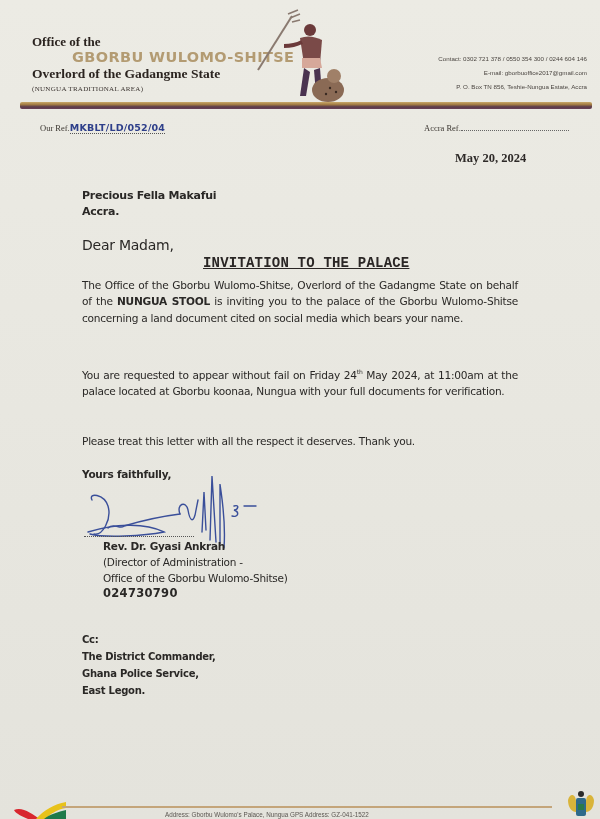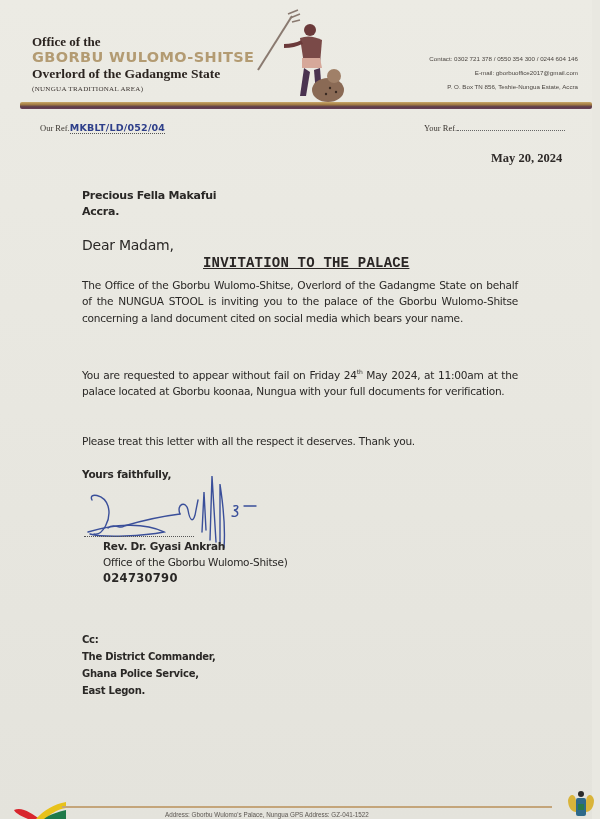--- a/index.html
+++ b/index.html
@@ -6,27 +6,28 @@
   body {
     width: 600px; height: 819px; overflow: hidden;
     background: #e9e8e1;
     position: relative;
     font-family: "Liberation Serif", serif;
     color: #2a2a2a;
   }
   .page {
     position: absolute; left: 0; top: 0; width: 592px; height: 819px;
     background: linear-gradient(180deg, #ecebe4 0%, #e8e7e0 50%, #e4e3dc 100%);
+    padding-left: 9px;
   }
   
   .lh-left { position: absolute; left: 32px; top: 34px; }
   .lh-office { font-size: 13px; font-weight: bold; color: #2b2420; line-height: 15px; }
   .lh-name {
     font-family: "DejaVu Sans", sans-serif; font-weight: bold; font-size: 14.5px;
-    color: #b39b72; letter-spacing: 0.4px; line-height: 17px;
+    color: #b39b72; letter-spacing: 0.4px; line-height: 17px; margin-left: 40px;
   }
   .lh-overlord { font-size: 13.5px; font-weight: bold; color: #2b2420; line-height: 16px; }
   .lh-area { font-size: 7px; color: #3a3330; letter-spacing: 0.3px; line-height: 12px; margin-top: 1px; }
   .emblem { position: absolute; left: 248px; top: 6px; width: 100px; height: 100px; }
   .lh-right {
     position: absolute; right: 14px; top: 52px; text-align: right;
     font-family: "Liberation Sans", sans-serif; font-size: 6.2px; color: #4a4540; line-height: 14px;
   }
   .band {
     position: absolute; left: 20px; top: 102px; width: 572px; height: 7px;
@@ -35,39 +36,39 @@
   }
   
   .ref { position: absolute; top: 122px; font-size: 8.5px; color: #3a3530; }
   .ref-our { left: 40px; text-align: center; }
   .ref-our .hand {
     font-family: "DejaVu Sans", sans-serif; font-size: 9.5px; color: #2e3f8a; font-weight: bold;
     border-bottom: 1px dotted #555; letter-spacing: 0.2px;
   }
   .ref-your { left: 424px; }
   .ref-your .dots { display: inline-block; width: 108px; border-bottom: 1px dotted #666; height: 8px; vertical-align: baseline; }
-  .date { position: absolute; left: 455px; top: 151px; font-size: 12.5px; font-weight: bold; color: #2e2a28; margin-left: 36px; }
+  .date { position: absolute; left: 455px; top: 151px; font-size: 12.5px; font-weight: bold; color: #2e2a28; }
 
   .body-text {
     position: absolute; left: 82px; width: 436px;
     font-family: "DejaVu Sans", sans-serif; font-size: 10.6px; color: #2a2826;
     letter-spacing: -0.25px;
   }
   .recipient { top: 188px; font-weight: bold; line-height: 16px; font-size: 11px; }
   .salutation { top: 237px; font-size: 14px; }
   .title {
     position: absolute; left: 203px; top: 255px;
     font-family: Liberation Mono, monospace; font-weight: bold; font-size: 14px;
     text-decoration: underline; color: #2a2625; letter-spacing: 0.2px;
   }
   .para { text-align: justify; line-height: 16.3px; }
   .p1 { top: 277px; }
   .p2 { top: 364px; }
   .p3 { top: 433px; }
-  .b { font-weight: normal; }
+  .b { font-weight: bold; }
   sup { font-size: 6px; }
 
   .closing { top: 468px; font-weight: bold; font-size: 10.5px; }
   .sig { position: absolute; left: 84px; top: 470px; width: 190px; height: 85px; }
   .sig-dotline { position: absolute; left: 84px; top: 536px; width: 110px; border-bottom: 1px dotted #555; }
   .signer { top: 539px; line-height: 15.8px; font-size: 10.5px; margin-left: 21px; }
   .signer .nm { font-weight: bold; }
   .signer .phone { font-weight: bold; font-size: 11.5px; letter-spacing: 0.3px; }
   .cc { top: 631px; font-weight: bold; line-height: 17px; font-size: 10px; }
 
@@ -116,21 +117,21 @@
     <div>E-mail: gborbuoffice2017@gmail.com</div>
     <div>P. O. Box TN 856, Teshie-Nungua Estate, Accra</div>
   </div>
 
   <div class="band"></div>
 
   <div class="ref ref-our">
     <span>Our Ref.</span><span class="hand">MKBLT/LD/052/04</span>
   </div>
   <div class="ref ref-your">
-    <span>Your Ref.</span><span class="dots"></span>
+    <span>Accra Ref.</span><span class="dots"></span>
   </div>
 
   <div class="date">May 20, 2024</div>
 
   <div class="body-text recipient">
     <div>Precious Fella Makafui</div>
     <div>Accra.</div>
   </div>
 
   <div class="body-text salutation">Dear Madam,</div>
@@ -155,20 +156,21 @@
       <path d="M126 70 L 128 6 L 132 72"></path>
       <path d="M136 74 L 136 14 C 138 30, 142 50, 140 78"></path>
       <path d="M150 36 C 156 34, 154 40, 150 40 C 156 42, 154 48, 148 46"></path>
       <path d="M160 36 L 172 36"></path>
     </g>
   </svg>
   <div class="sig-dotline"></div>
 
   <div class="body-text signer">
     <div class="nm">Rev. Dr. Gyasi Ankrah</div>
+    <div>(Director of Administration -</div>
     <div>Office of the Gborbu Wulomo-Shitse)</div>
     <div class="phone">024730790</div>
   </div>
 
   <div class="body-text cc">
     <div>Cc:</div>
     <div>The District Commander,</div>
     <div>Ghana Police Service,</div>
     <div>East Legon.</div>
   </div>

